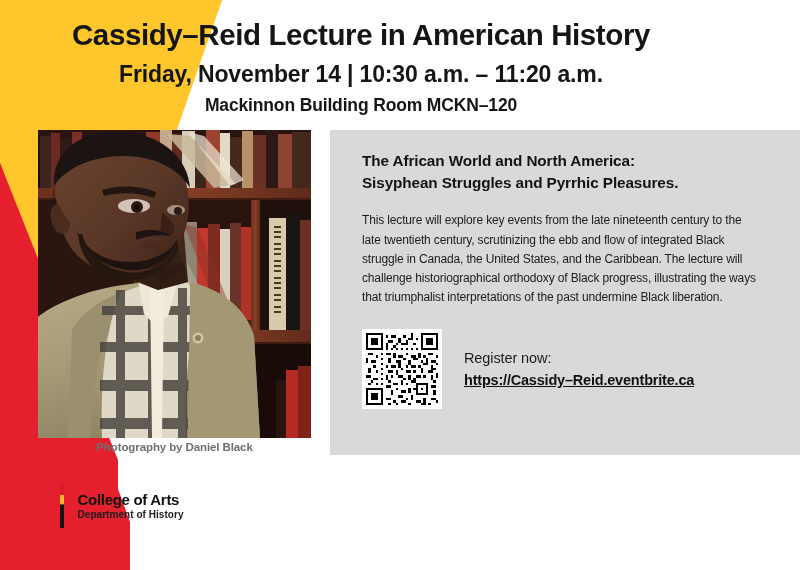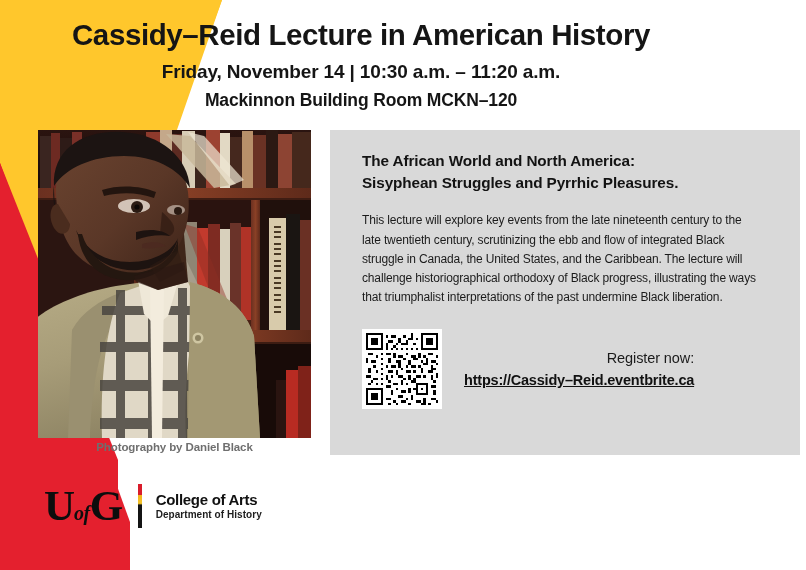--- a/index.html
+++ b/index.html
@@ -20,21 +20,21 @@
 
   
   .header { position:absolute; left:0; top:0; width:722px; height:120px;
             text-align:center; z-index:6; }
   .title {
     font-size:29.5px; font-weight:bold; letter-spacing:-0.4px;
     color:#151515; line-height:1; padding-top:20px;
     text-align:center;
   }
   .subline1 {
-    font-size:19px; font-weight:bold; color:#151515;
+    font-size:23px; font-weight:bold; color:#151515;
     letter-spacing:-0.15px; padding-top:11px;
   }
   .subline2 {
     font-size:17.5px; font-weight:bold; color:#151515;
     letter-spacing:-0.15px; padding-top:7px;
   }
 
   
   .photo-wrap {
     position:absolute; left:38px; top:130px; width:273px; height:308px;
@@ -79,21 +79,21 @@
   .panel-title {
     font-size:15.3px; font-weight:bold; color:#131313;
     line-height:1.42; letter-spacing:-0.1px;
   }
   .panel-body {
     font-size:12px; color:#1b1b1b; line-height:1.6;
     margin-top:18px; letter-spacing:-0.15px;
     max-width:400px;
   }
 
-  .reg-row { display:flex; align-items:center; margin-top:22px; gap:22px;text-align:right; }
+  .reg-row { display:flex; align-items:center; margin-top:22px; gap:22px; }
   .qr { width:80px; height:80px; background:#ffffff; padding:4px; flex:0 0 auto; }
   .qr svg { display:block; }
   .reg-txt { display:flex; flex-direction:column; gap:6px; }
   .reg-label { font-size:14.5px; color:#1b1b1b; letter-spacing:-0.1px; }
   .reg-link {
     font-size:14.5px; font-weight:bold; color:#111;
     text-decoration:underline; letter-spacing:-0.2px;
   }
 </style>
 </head>
@@ -296,21 +296,20 @@
         <path d="M 112 136 L 140 120 L 146 140 L 122 152 Z" fill="#2e1b13" opacity="0.55"></path>
 
         <path d="M 96 146 L 146 132 L 150 152 L 120 160 L 98 152 Z" fill="#2a1812" opacity="0.6"></path>
       </g>
     </svg>
   </div>
 
   <div class="credit">Photography by Daniel Black</div>
 
   <div class="logo">
-    <div class="uofg"><span>U</span><span class="of">of</span><span>G</span></div>
     <div class="divider"></div>
     <div class="logo-txt">
       <div class="coa">College of Arts</div>
       <div class="doh">Department of History</div>
     </div>
   </div>
 
   <div class="panel">
     <div class="panel-title">
       <div>The African World and North America:</div>

